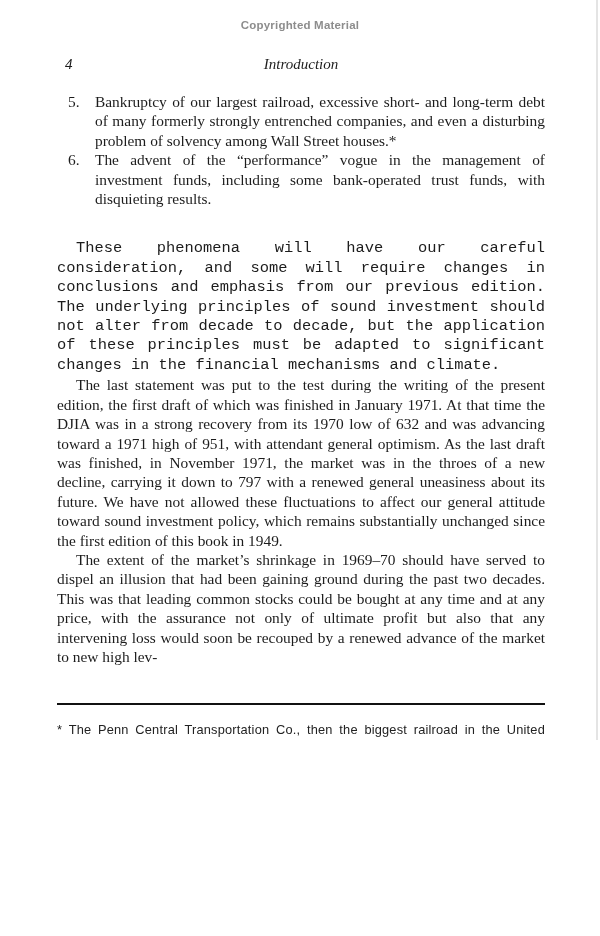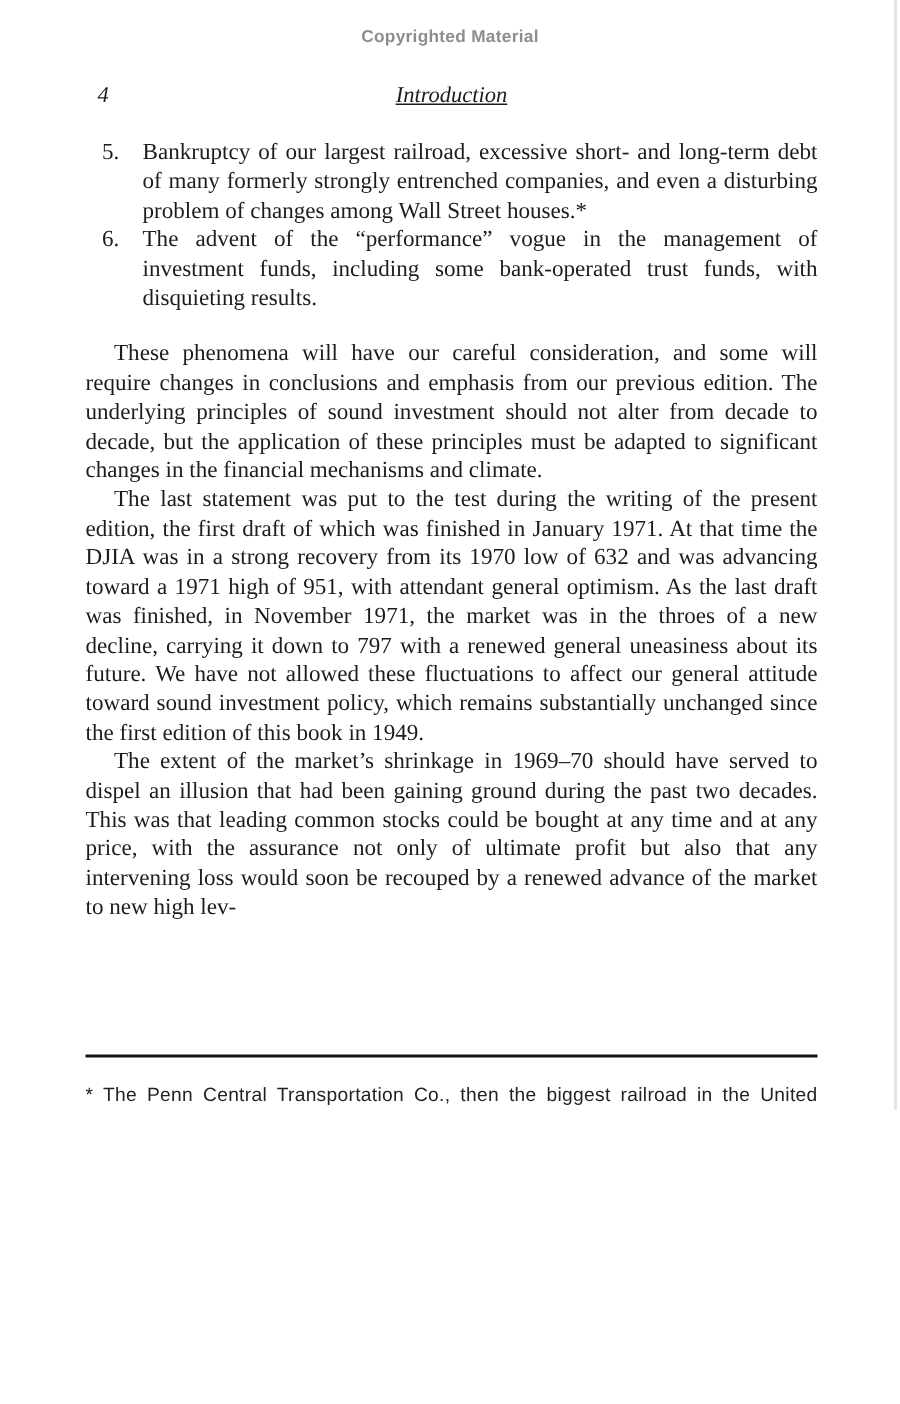--- a/index.html
+++ b/index.html
@@ -51,21 +51,20 @@
     position: absolute;
     left: 8px;
     top: 0;
   }
   .header .running-head {
     position: absolute;
     left: 0;
     right: 0;
     top: 0;
     text-align: center;
-    text-decoration: underline;
   }
 
   .content {
     position: absolute;
     top: 92px;
     left: 57px;
     right: 55px;
     font-size: 15.4px;
     line-height: 19.4px;
     text-align: justify;
@@ -82,21 +81,22 @@
   }
   .list-item .li-text {
     flex: 1 1 auto;
     text-align: justify;
   }
   .content p {
     margin: 0;
     text-indent: 19px;
   }
   .content p.first-after-list {
-    margin-top: 18px;
+    margin-top: 31px;
+    font-family: Liberation Mono, monospace;
   }
 
   .footnote-block {
     position: absolute;
     top: 703px;
     left: 57px;
     right: 55px;
     border-top: 2px solid #111111;
     padding-top: 15px;
   }
@@ -119,21 +119,21 @@
   <div class="header">
     <span class="pagenum">4</span>
     <span class="running-head">Introduction</span>
   </div>
 
   <div class="content">
 
     <div class="numbered-list">
       <div class="list-item">
         <span class="num">5.</span>
-        <span class="li-text">Bankruptcy of our largest railroad, excessive short- and long-term debt of many formerly strongly entrenched companies, and even a disturbing problem of changes among Wall Street houses.*</span>
+        <span class="li-text">Bankruptcy of our largest railroad, excessive short- and long-term debt of many formerly strongly entrenched companies, and even a disturbing problem of solvency among Wall Street houses.*</span>
       </div>
       <div class="list-item">
         <span class="num">6.</span>
         <span class="li-text">The advent of the “performance” vogue in the management of investment funds, including some bank-operated trust funds, with disquieting results.</span>
       </div>
     </div>
 
     <p class="first-after-list">These phenomena will have our careful consideration, and some will require changes in conclusions and emphasis from our previous edition. The underlying principles of sound investment should not alter from decade to decade, but the application of these principles must be adapted to significant changes in the financial mechanisms and climate.</p>
 
     <p>The last statement was put to the test during the writing of the present edition, the first draft of which was finished in January 1971. At that time the DJIA was in a strong recovery from its 1970 low of 632 and was advancing toward a 1971 high of 951, with attendant general optimism. As the last draft was finished, in November 1971, the market was in the throes of a new decline, carrying it down to 797 with a renewed general uneasiness about its future. We have not allowed these fluctuations to affect our general attitude toward sound investment policy, which remains substantially unchanged since the first edition of this book in 1949.</p>

